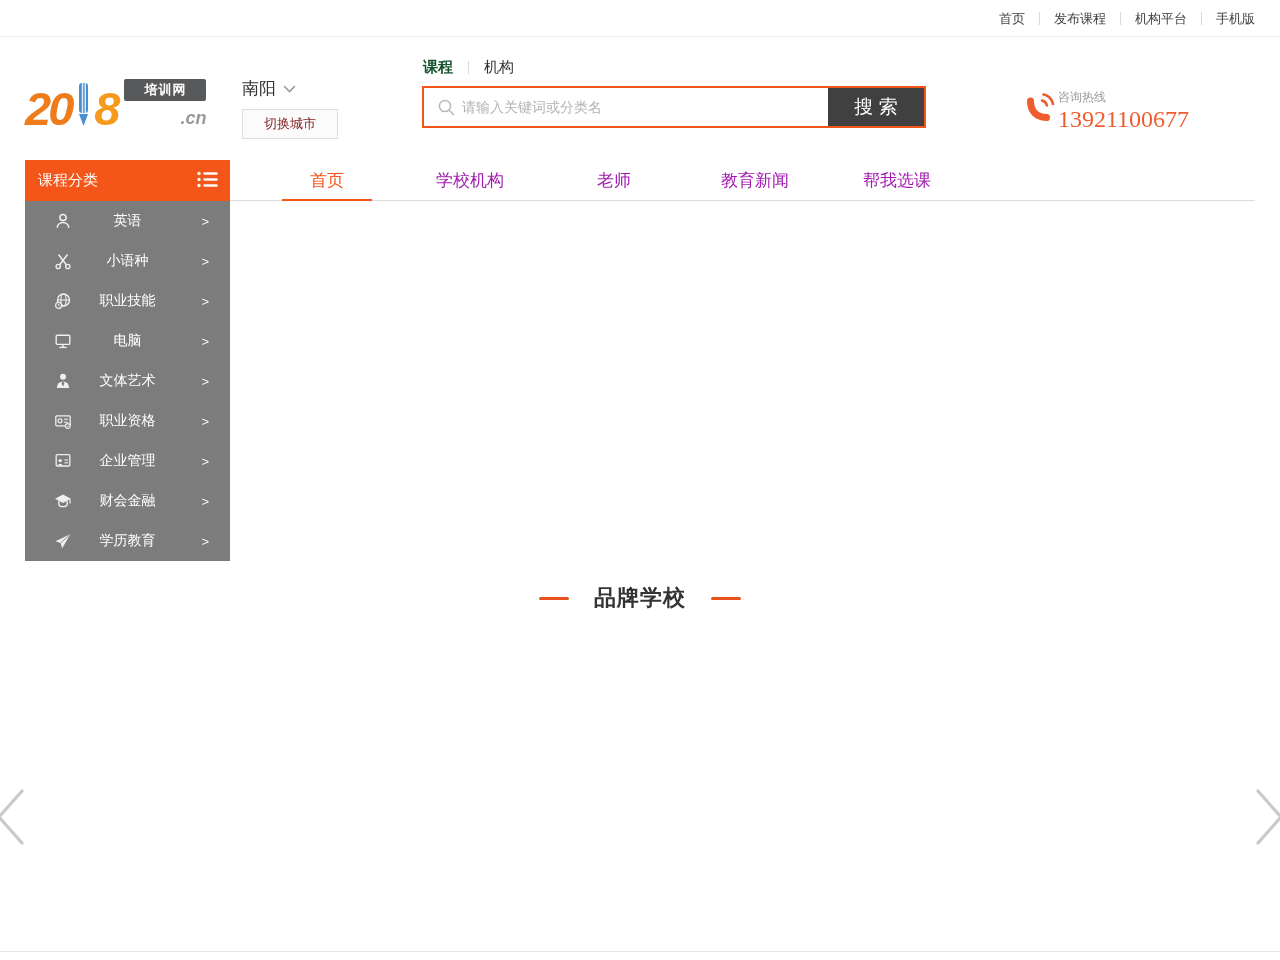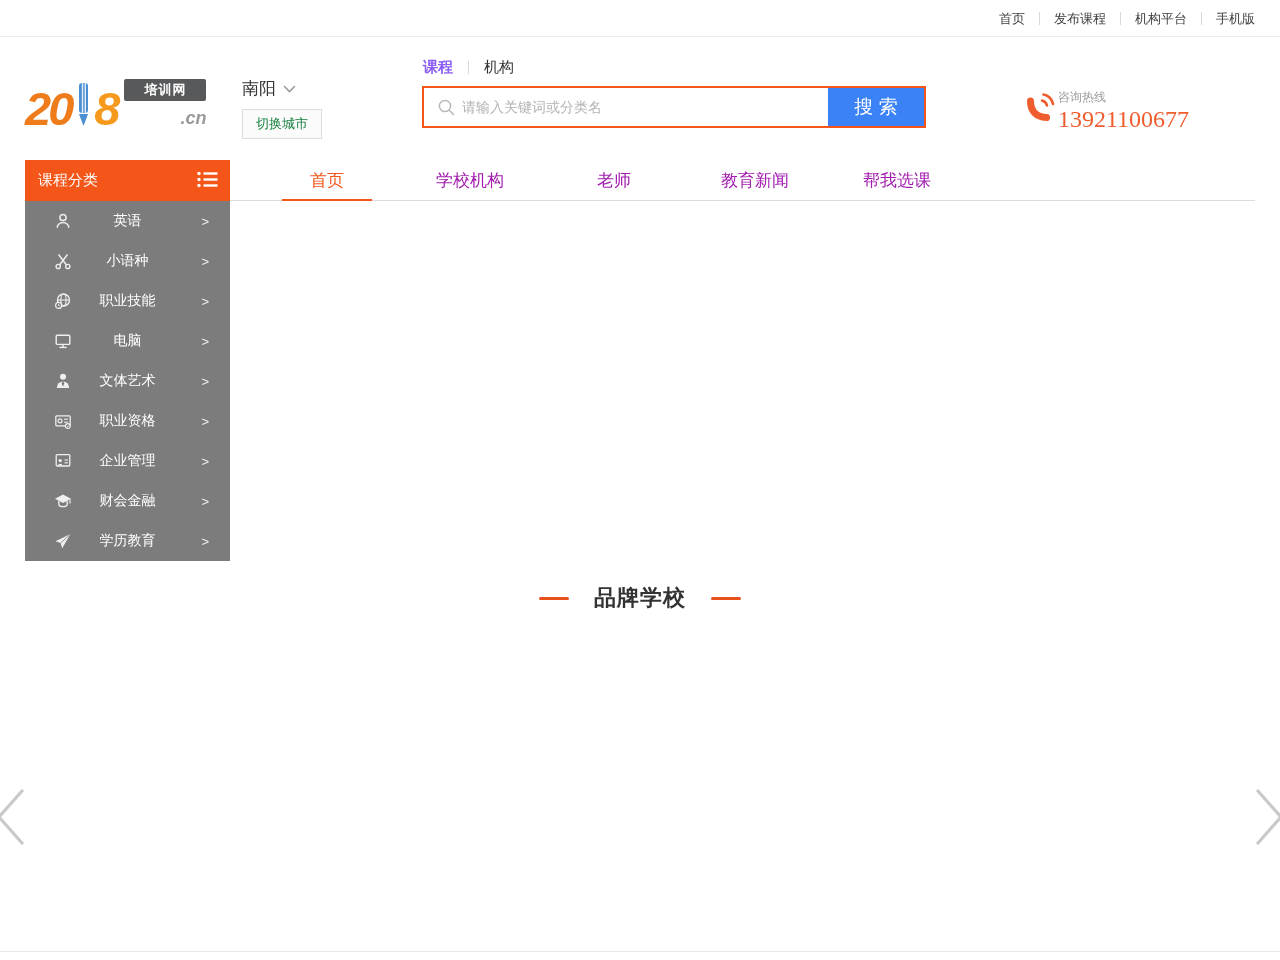--- a/index.html
+++ b/index.html
@@ -19,31 +19,31 @@
   .logo-digits { font-size:47px; line-height:42px; font-weight:bold; font-style:italic; letter-spacing:-3px; }
   .d-orange { color:#ee7c1b; }
   .d-amber { color:#f59a1d; }
   .logo-pencil { margin:0 3px -2px 5px; }
   .logo-side { display:flex; flex-direction:column; align-items:flex-start; margin-left:7px; padding-bottom:1px; }
   .logo-badge { background:#58595b; color:#fff; font-size:13px; font-weight:bold; padding:2px 20px; letter-spacing:1px; border-radius:2px; }
   .logo-suffix { color:#97999b; font-size:18px; font-weight:bold; font-style:italic; margin-top:7px; align-self:flex-end; }
 
   
   .city { position:absolute; left:242px; top:77px; display:flex; align-items:center; gap:7px; font-size:17px; color:#333; cursor:pointer; }
-  .city-switch { position:absolute; left:242px; top:109px; font-size:13px; color:#15803d; background:#fbfbfb; border:1px solid #ddd; padding:5px 13px; cursor:pointer; }
+  .city-switch { position:absolute; left:242px; top:109px; font-size:13px; color:#7f1d1d; background:#fbfbfb; border:1px solid #ddd; padding:5px 21px; cursor:pointer; }
 
   
   .search-tabs { position:absolute; left:423px; top:58px; display:flex; align-items:center; gap:15px; font-size:15px; }
   .tab { cursor:pointer; color:#333; }
-  .tab.active { color:#8b5cf6; font-weight:bold; }
+  .tab.active { color:#14532d; font-weight:bold; }
   .search-box { position:absolute; left:422px; top:86px; width:504px; height:42px; border:2px solid #f4561a; background:#fff; display:flex; align-items:stretch; }
   .search-icon-wrap { position:absolute; left:13px; top:10px; }
   .search-input { flex:1; border:none; outline:none; padding-left:38px; font-size:14px; color:#333; font-family:"Liberation Sans","DejaVu Sans",sans-serif; }
   .search-input::placeholder { color:#b3b3b3; }
-  .search-btn { width:96px; background:#3b82f6; color:#fff; border:none; font-size:19px; cursor:pointer; font-family:"Liberation Sans","DejaVu Sans",sans-serif; }
+  .search-btn { width:96px; background:#404040; color:#fff; border:none; font-size:19px; cursor:pointer; font-family:"Liberation Sans","DejaVu Sans",sans-serif; }
 
   
   .hotline { position:absolute; left:1022px; top:89px; display:flex; }
   .hotline-texts { display:flex; flex-direction:column; }
   .hotline-label { font-size:12px; color:#999; }
   .hotline-phone { font-size:24px; color:#ef5c2e; font-family:"Liberation Serif","DejaVu Serif",serif; line-height:26px; }
 
   
   .cat-header { position:absolute; left:25px; top:160px; width:205px; height:41px; background:#f4561a; color:#fff; font-size:15px; display:flex; align-items:center; justify-content:space-between; padding:0 12px 0 13px; cursor:pointer; }
   .nav-border { position:absolute; left:230px; right:25px; top:200px; height:1px; background:#dcdcdc; }

